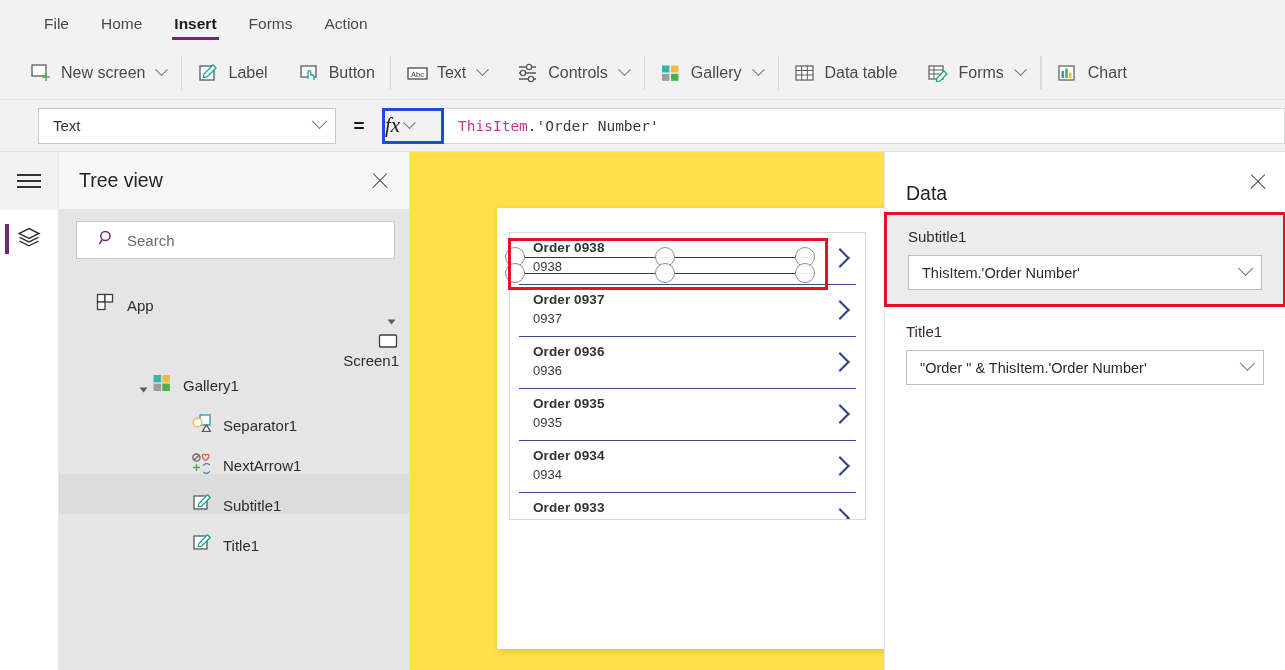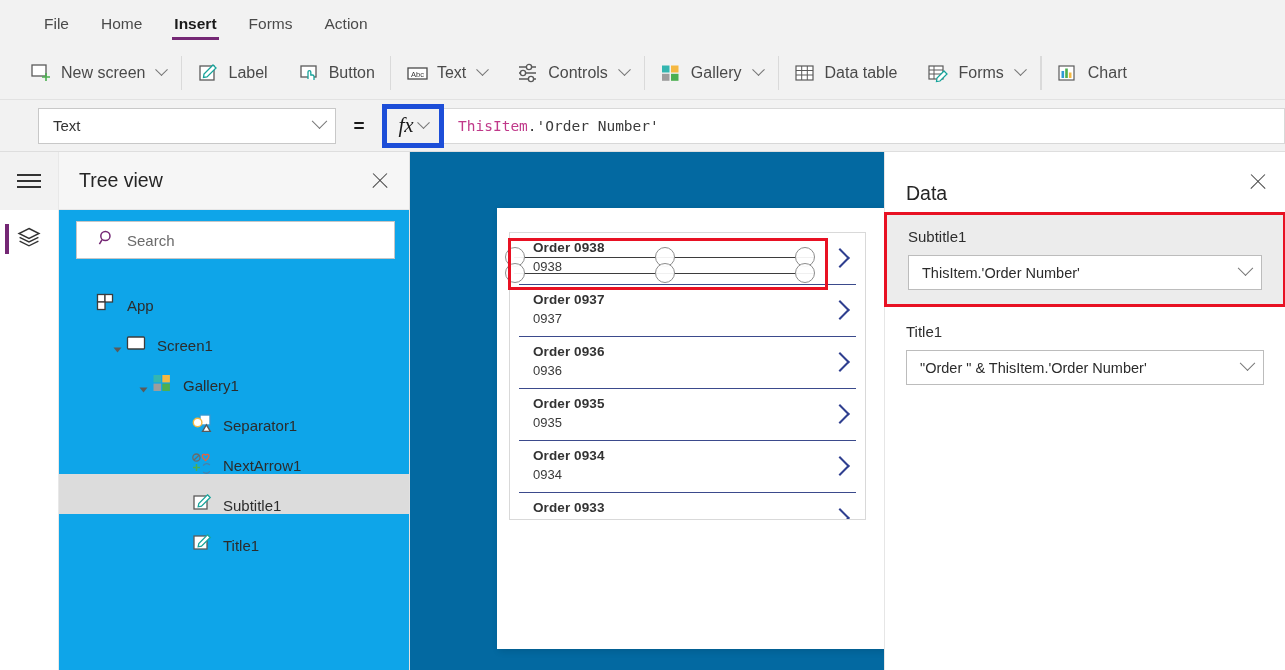--- a/index.html
+++ b/index.html
@@ -53,22 +53,22 @@
     display: flex; align-items: center;
   }
   .prop-select {
     margin-left: 38px; width: 298px; height: 36px; background: #fff;
     border: 1px solid #c8c8c8; display: flex; align-items: center;
     padding: 0 10px 0 14px; cursor: pointer;
   }
   .prop-select .val { flex: 1; font-size: 15px; color: #333; }
   .eq { width: 46px; text-align: center; font-size: 19px; font-weight: bold; color: #1a1a1a; }
   .fx-btn {
-    width: 62px; height: 44px; background: #f2f2f2; border: 5px solid #1d4ed8;
-    display: flex; align-items: center; justify-content: center; gap: 2px; cursor: pointer;
+    width: 62px; height: 36px; background: #f2f2f2; border: 3px solid #1d4ed8;
+    display: flex; align-items: center; gap: 2px; cursor: pointer;
   }
   .fx-glyph { font-family: "Liberation Serif", serif; font-style: italic; font-size: 21px; color: #1a1a1a; }
   .formula-input {
     flex: 1; height: 36px; background: #fff; border: 1px solid #d8d8d8; border-left: none;
     display: flex; align-items: center; padding-left: 14px;
     font-family: "DejaVu Sans Mono", monospace; font-size: 14.5px; white-space: pre;
   }
   .tok-ident { color: #c0398a; }
   .tok-plain { color: #3b3b3b; }
 
@@ -88,21 +88,21 @@
     height: 57px; display: flex; align-items: center; justify-content: center;
     position: relative; cursor: pointer; background:#fff;
   }
   .rail-item.sel::before {
     content:""; position:absolute; left: 5px; top: 14px; width: 4px; height: 30px; background: #742774;
   }
 
   
   .treepanel {
     position: absolute; left: 59px; top: 152px; width: 351px; height: 518px;
-    background: #0ea5e9; border-right: 1px solid #e2e2e2;
+    background: #e5e5e5; border-right: 1px solid #e2e2e2;
   }
   .tree-head {
     height: 58px; display: flex; align-items: center; padding: 0 16px 0 20px;
     border-bottom: 1px solid #e7e7e7; background: #f6f6f6;
   }
   .tree-title { flex: 1; font-size: 19.5px; color: #252525; }
   .close-x { width: 26px; height: 26px; position: relative; cursor: pointer; }
   .close-x::before, .close-x::after {
     content:""; position:absolute; left: 3px; top: 12px; width: 20px; height: 1.4px; background: #444;
   }
@@ -123,21 +123,21 @@
     width: 0; height: 0; border-left: 5.5px solid #5a5a5a;
     border-top: 4.5px solid transparent; border-bottom: 4.5px solid transparent;
     transform: rotate(90deg); display:block;
   }
   .tnode .tlabel { font-size: 15px; color: #2c2c2c; margin-left: 10px; }
   .tnode .ticon { width: 22px; height: 22px; flex: 0 0 22px; position: relative; }
 
   
   .canvas {
     position: absolute; left: 410px; top: 152px; width: 474px; height: 518px;
-    background: #0369a1; overflow: hidden;
+    background: #fde047; overflow: hidden;
   }
   .screen {
     position: absolute; left: 87px; top: 56px; width: 388px; height: 441px;
     background: #fff; box-shadow: 2px 2px 7px rgba(0,0,0,0.13);
   }
   .gallery {
     position: absolute; left: 12px; top: 24px; width: 357px; height: 288px;
     border: 1px solid #d9d9d9; overflow: hidden;
   }
   .gitem { position: relative; height: 52px; padding: 7px 0 0 23px; }
@@ -370,21 +370,21 @@
         <span class="ticon">
           <svg width="22" height="22" viewBox="0 0 22 22">
             <rect x="2.5" y="2.5" width="7.5" height="7.5" fill="#fff" stroke="#3c3c3c" stroke-width="1.3"></rect>
             <rect x="10" y="2.5" width="7.5" height="7.5" fill="#fff" stroke="#3c3c3c" stroke-width="1.3"></rect>
             <rect x="2.5" y="10" width="7.5" height="7.5" fill="#fff" stroke="#3c3c3c" stroke-width="1.3"></rect>
           </svg>
         </span>
         <span class="tlabel">App</span>
       </div>
 
-      <div class="tnode" style="padding-left:50px;">
+      <div class="tnode" style="padding-left:50px;flex-direction:column;">
         <span class="tw">
             <i></i>
           </span>
         <span class="ticon">
           <svg width="22" height="22" viewBox="0 0 22 22">
             <rect x="2.5" y="5" width="17" height="12" rx="1" fill="#fff" stroke="#3c3c3c" stroke-width="1.3"></rect>
           </svg>
         </span>
         <span class="tlabel">Screen1</span>
       </div>

